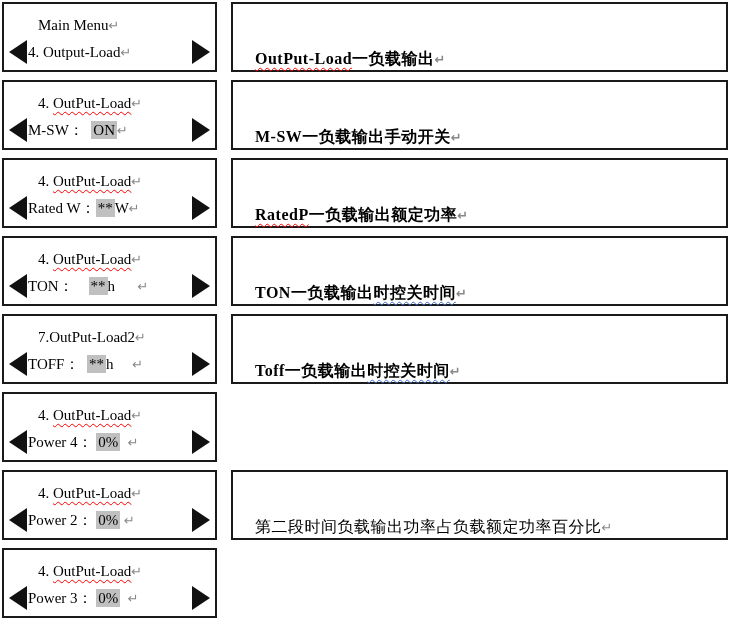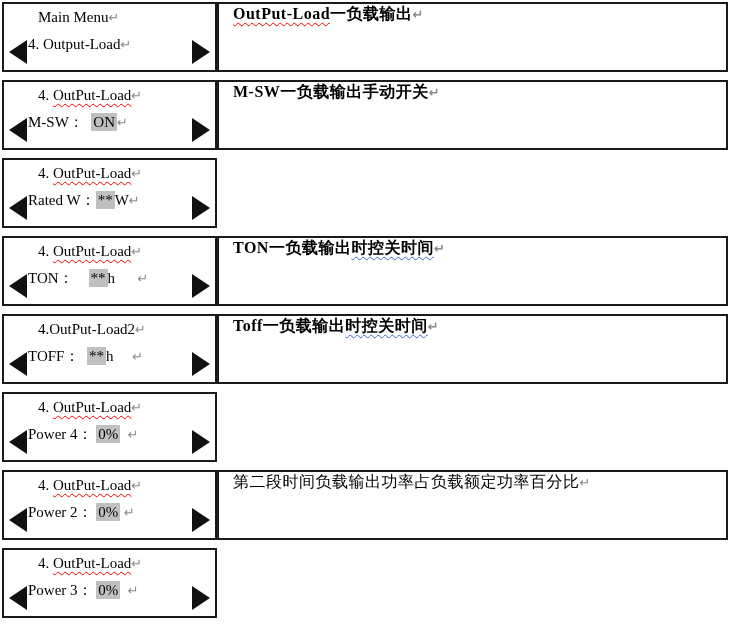--- a/index.html
+++ b/index.html
@@ -2,30 +2,30 @@
 <html style="--border: #1a1a1a; --arrow: #111111; --highlight: #c0c0c0; --sq-red: #ff0000; --sq-blue: #3a66d1; --ret-mark: #888888; --text: #000000; --background: #ffffff;"><head>
 <meta charset="utf-8">
 <style>
   html,body{margin:0;padding:0;background:#fff;}
   body{width:730px;height:624px;font-family:"Liberation Serif", serif;color:var(--text,#000);}
   .page{padding:2px 2px 0 2px;box-sizing:border-box;}
   .row{display:flex;height:70px;margin-bottom:8px;}
   .row:last-child{margin-bottom:0;}
   .lcd{width:211px;min-width:211px;height:66px;border:2px solid var(--border,#1a1a1a);
        position:relative;background:#fff;box-sizing:content-box;}
-  .lcd-lines{}
+  .lcd-lines{padding-top:8px;}
   .line{white-space:pre;font-size:15px;height:27px;line-height:27px;}
   .l1{padding-left:34px;}
   .l2{padding-left:24px;}
   .tri{position:absolute;width:0;height:0;top:36px;
        border-top:12px solid transparent;border-bottom:12px solid transparent;}
   .tri-l{left:5px;border-right:18px solid var(--arrow,#111);}
   .tri-r{right:5px;border-left:18px solid var(--arrow,#111);}
-  .desc{flex:1;border:2px solid var(--border,#1a1a1a);background:#fff;
-        display:flex;align-items:flex-start;padding-left:14px;}
+  .desc{flex:1;border:2px solid var(--border,#1a1a1a);margin-left:14px;background:#fff;
+        display:flex;align-items:flex-end;padding-left:22px;}
   .desc-line{white-space:pre;font-size:16px;letter-spacing:0.5px;}
   .desc-line.bold{font-weight:bold;}
   .hl{background:var(--highlight,#c0c0c0);padding:1px 2px;}
   .sq-red{text-decoration:underline;text-decoration-style:wavy;
           text-decoration-color:var(--sq-red,#f00);text-decoration-thickness:1px;text-underline-offset:3px;}
   .sq-blue{text-decoration:underline;text-decoration-style:wavy;
            text-decoration-color:var(--sq-blue,#3a66d1);text-decoration-thickness:1px;text-underline-offset:3px;}
   .ret{color:var(--ret-mark,#888);font-family:"DejaVu Sans", sans-serif;font-size:13px;}
 </style>
 </head>
@@ -62,41 +62,44 @@
 
   <div class="row">
     <div class="lcd">
       <span class="tri tri-l"></span>
       <div class="lcd-lines">
         <div class="line l1"><span class="seg">4. </span><span class="seg sq-red">OutPut-Load</span><span class="seg ret">↵</span></div>
         <div class="line l2"><span class="seg">Rated W：</span><span class="seg hl">**</span><span class="seg">W</span><span class="seg ret">↵</span></div>
       </div>
       <span class="tri tri-r"></span>
     </div>
+    <div class="desc">
+      <div class="desc-line bold"><span class="seg sq-red">RatedP</span><span class="seg">一负载输出额定功率</span><span class="seg ret">↵</span></div>
+    </div>
   </div>
 
   <div class="row">
     <div class="lcd">
       <span class="tri tri-l"></span>
       <div class="lcd-lines">
         <div class="line l1"><span class="seg">4. </span><span class="seg sq-red">OutPut-Load</span><span class="seg ret">↵</span></div>
         <div class="line l2"><span class="seg">TON：    </span><span class="seg hl">**</span><span class="seg">h</span><span class="seg">      </span><span class="seg ret">↵</span></div>
       </div>
       <span class="tri tri-r"></span>
     </div>
     <div class="desc">
       <div class="desc-line bold"><span class="seg">TON一负载输出</span><span class="seg sq-blue">时控关时间</span><span class="seg ret">↵</span></div>
     </div>
   </div>
 
   <div class="row">
     <div class="lcd">
       <span class="tri tri-l"></span>
       <div class="lcd-lines">
-        <div class="line l1"><span class="seg">4.OutPut-Load2</span><span class="seg ret">↵</span></div>
+        <div class="line l1"><span class="seg">7.OutPut-Load2</span><span class="seg ret">↵</span></div>
         <div class="line l2"><span class="seg">TOFF：  </span><span class="seg hl">**</span><span class="seg">h</span><span class="seg">     </span><span class="seg ret">↵</span></div>
       </div>
       <span class="tri tri-r"></span>
     </div>
     <div class="desc">
       <div class="desc-line bold"><span class="seg">Toff一负载输出</span><span class="seg sq-blue">时控关时间</span><span class="seg ret">↵</span></div>
     </div>
   </div>
 
   <div class="row">

